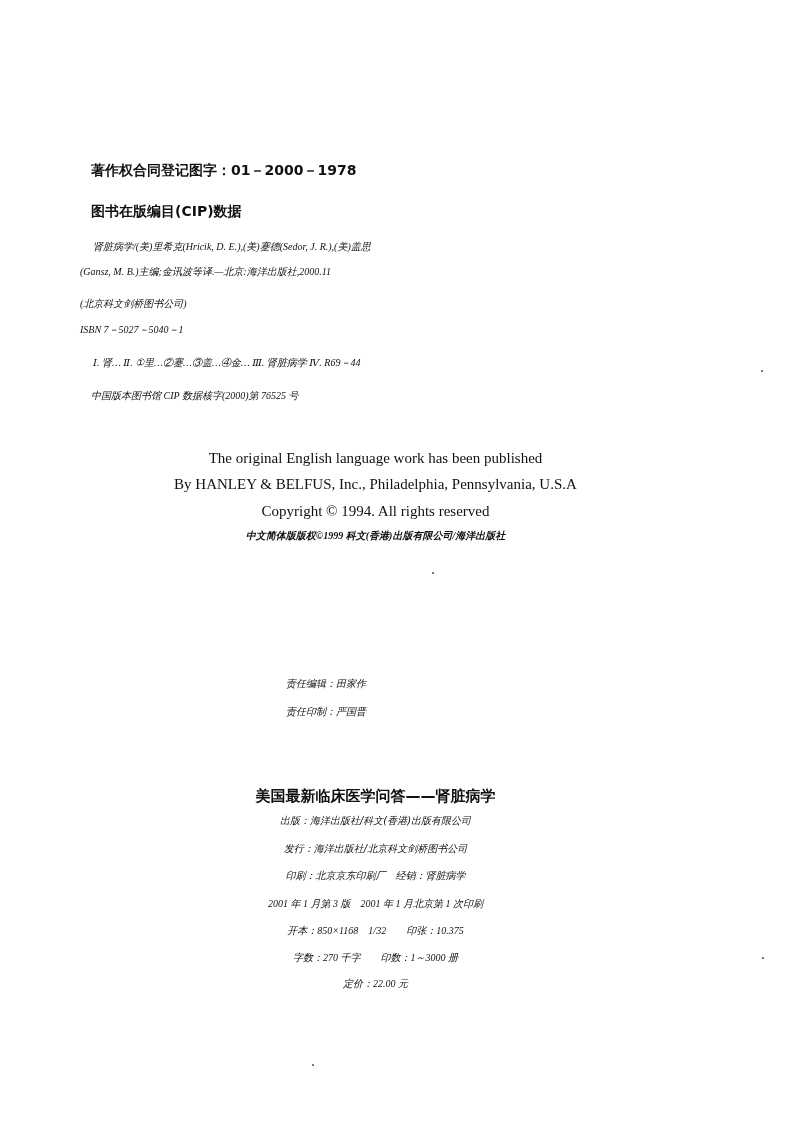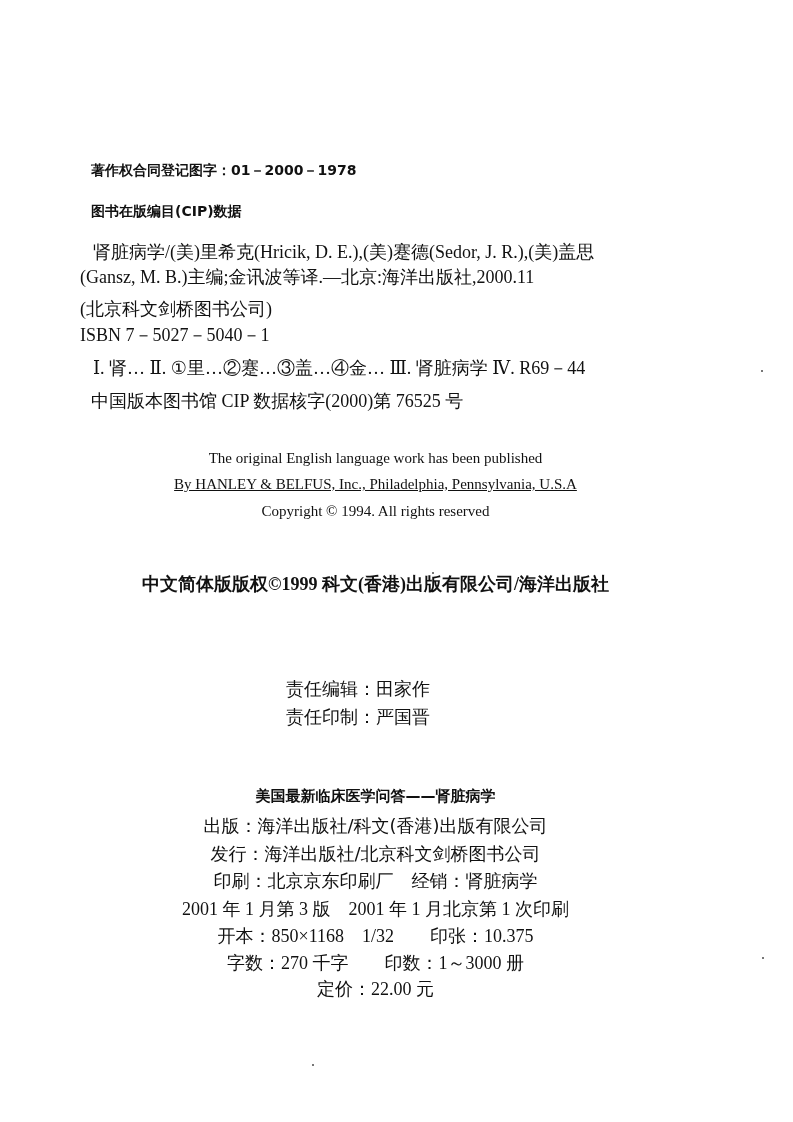--- a/index.html
+++ b/index.html
@@ -7,21 +7,21 @@
     width: 793px; height: 1122px; position: relative; overflow: hidden;
     font-family: "DejaVu Serif", "Liberation Serif", serif;
     color: #111111;
   }
   .abs { position: absolute; white-space: nowrap; }
   .bold { font-weight: bold; }
   .sans { font-family: "DejaVu Sans", "Liberation Sans", sans-serif; }
   .serif { font-family: "Liberation Serif", "DejaVu Serif", serif; }
   .center { left: 0; width: 751px; text-align: center; }
   .h1 { font-size: 14px; }
-  .body14 { font-size: 18px; }
+  .body14 { font-size: 10px; font-style: italic; }
   .body15 { font-size: 15px; }
   .speck { position: absolute; width: 2px; height: 2px; background: #777; }
 </style>
 </head>
 <body>
 
 <div>
 
   <div class="abs sans bold h1" style="left:91px; top:162px;">著作权合同登记图字：01－2000－1978</div>
 
@@ -31,23 +31,23 @@
     <div class="abs serif body14" style="left:93px; top:240px;">肾脏病学/(美)里希克(Hricik, D. E.),(美)蹇德(Sedor, J. R.),(美)盖思</div>
     <div class="abs serif body14" style="left:80px; top:265px;">(Gansz, M. B.)主编;金讯波等译.—北京:海洋出版社,2000.11</div>
     <div class="abs serif body14" style="left:80px; top:297px;">(北京科文剑桥图书公司)</div>
     <div class="abs serif body14" style="left:80px; top:323px;">ISBN 7－5027－5040－1</div>
     <div class="abs serif body14" style="left:93px; top:356px;">Ⅰ. 肾… Ⅱ. ①里…②蹇…③盖…④金… Ⅲ. 肾脏病学 Ⅳ. R69－44</div>
     <div class="abs serif body14" style="left:91px; top:389px;">中国版本图书馆 CIP 数据核字(2000)第 76525 号</div>
   </div>
 
   <div>
     <div class="abs serif body15 center" style="top:450px;">The original English language work has been published</div>
-    <div class="abs serif body15 center" style="top:476px;text-decoration:underline;">By HANLEY &amp; BELFUS, Inc., Philadelphia, Pennsylvania, U.S.A</div>
+    <div class="abs serif body15 center" style="top:476px;">By HANLEY &amp; BELFUS, Inc., Philadelphia, Pennsylvania, U.S.A</div>
     <div class="abs serif body15 center" style="top:503px;">Copyright © 1994. All rights reserved</div>
-    <div class="abs serif body14 bold center" style="top:529px;margin-top:43px;">中文简体版版权©1999 科文(香港)出版有限公司/海洋出版社</div>
+    <div class="abs serif body14 bold center" style="top:529px;">中文简体版版权©1999 科文(香港)出版有限公司/海洋出版社</div>
   </div>
 
   <div>
     <div class="abs sans body14" style="left:286px; top:677px;">责任编辑：田家作</div>
     <div class="abs sans body14" style="left:286px; top:705px;">责任印制：严国晋</div>
   </div>
 
   <div>
     <div class="abs sans bold body15 center" style="top:787px;">美国最新临床医学问答——肾脏病学</div>
     <div class="abs sans body14 center" style="top:814px;">出版：海洋出版社/科文(香港)出版有限公司</div>

